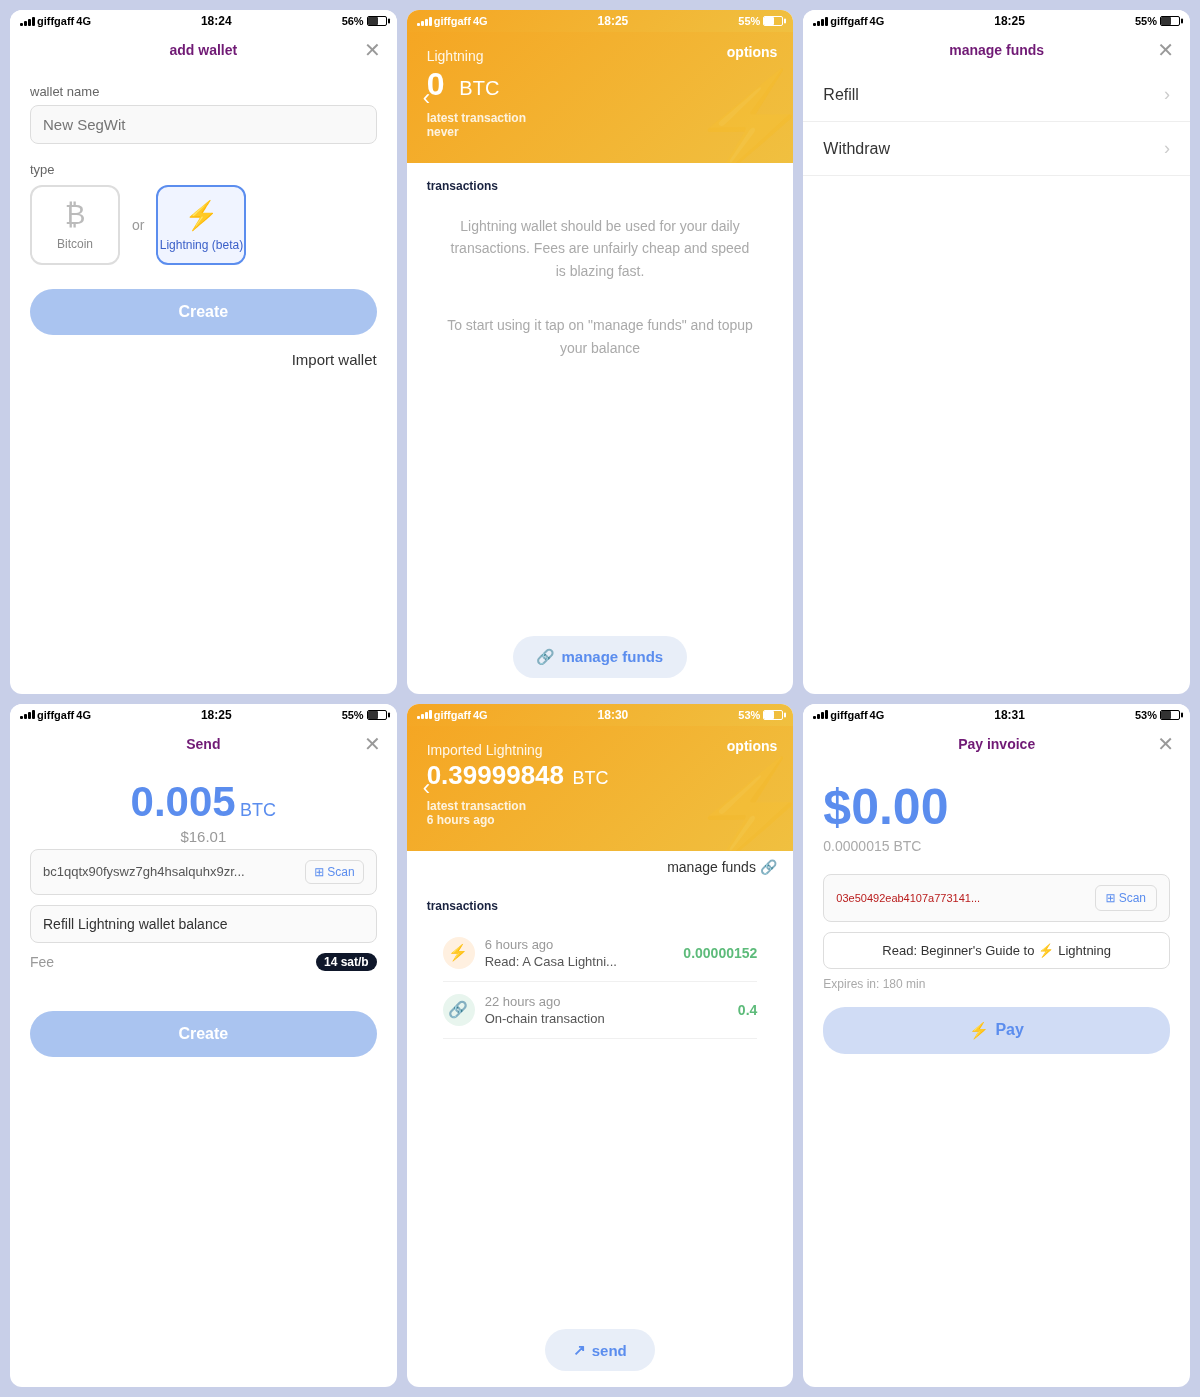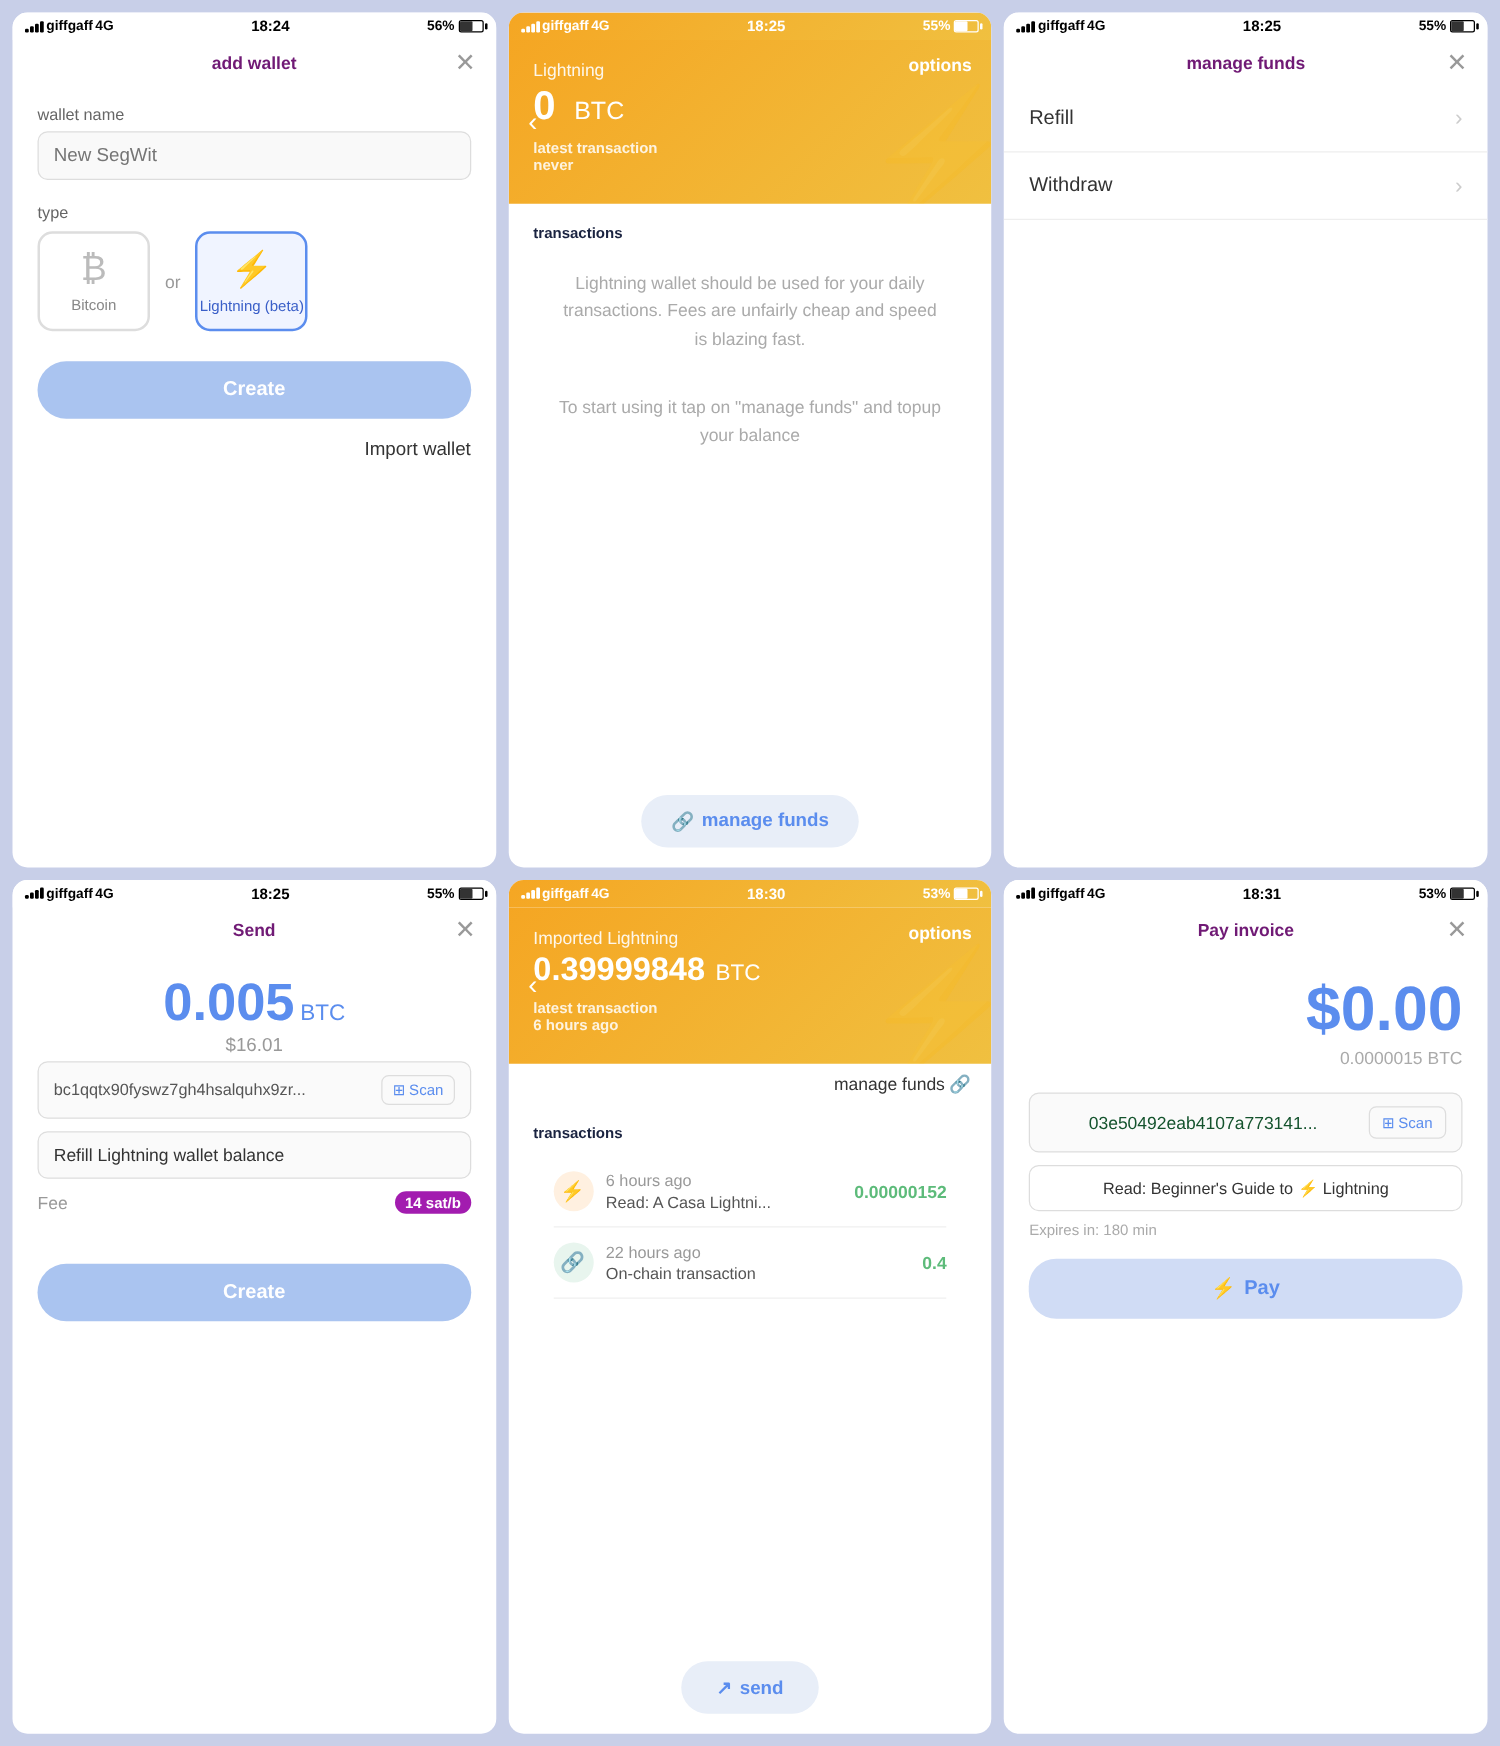--- a/index.html
+++ b/index.html
@@ -169,21 +169,21 @@
       width: 100%; border: 1px solid #ddd; border-radius: 8px;
       padding: 10px 12px; font-size: 14px; color: #333; background: #fafafa;
       margin-bottom: 10px;
     }
     .fee-row {
       display: flex; align-items: center; justify-content: space-between;
       margin-bottom: 16px;
     }
     .fee-label { font-size: 14px; color: #999; }
     .fee-badge {
-      background: #a21caf; color: #fff; border-radius: 10px;
+      background: #0f172a; color: #fff; border-radius: 10px;
       padding: 2px 8px; font-size: 12px; font-weight: 600;
     }
 
     
     .tx-list { padding: 0 16px; }
     .tx-item {
       display: flex; align-items: center; gap: 10px;
       padding: 12px 0; border-bottom: 1px solid #f0f0f0;
     }
     .tx-icon {
@@ -206,29 +206,29 @@
       color: #333; font-size: 14px; cursor: pointer;
     }
     .send-btn {
       display: flex; align-items: center; justify-content: center; gap: 6px;
       background: #e8eef8; color: #5b8dee; border: none; border-radius: 22px;
       padding: 12px 28px; font-size: 15px; font-weight: 600; cursor: pointer;
     }
 
     
     .screen6 .content { padding: 16px 20px; flex: 1; }
-    .pay-amount { text-align: right; margin-bottom: 4px; }
+    .pay-amount { text-align: left; margin-bottom: 4px; }
     .pay-amount .big-dollar { font-size: 50px; font-weight: 700; color: #5b8dee; }
     .pay-amount .btc-small { color: #aaa; font-size: 14px; margin-top: 2px; }
     .invoice-input-row {
       display: flex; align-items: center; gap: 6px;
       border: 1px solid #ddd; border-radius: 8px; padding: 10px 12px;
       margin-bottom: 10px; background: #fafafa;
     }
-    .invoice-text { flex: 1; font-size: 14px; color: #14532d; overflow: hidden; text-overflow: ellipsis; white-space: nowrap; text-align: center; }
+    .invoice-text { flex: 1; font-size: 11px; color: #b91c1c; overflow: hidden; text-overflow: ellipsis; white-space: nowrap; }
     .scan-btn-invoice {
       display: flex; align-items: center; gap: 3px;
       background: none; border: 1px solid #ddd; border-radius: 6px;
       padding: 5px 10px; font-size: 12px; color: #5b8dee; cursor: pointer; white-space: nowrap;
     }
     .read-row {
       border: 1px solid #ddd; border-radius: 8px; padding: 10px 12px;
       font-size: 13px; color: #333; margin-bottom: 8px;
       display: flex; align-items: center; gap: 4px; justify-content: center;
     }

